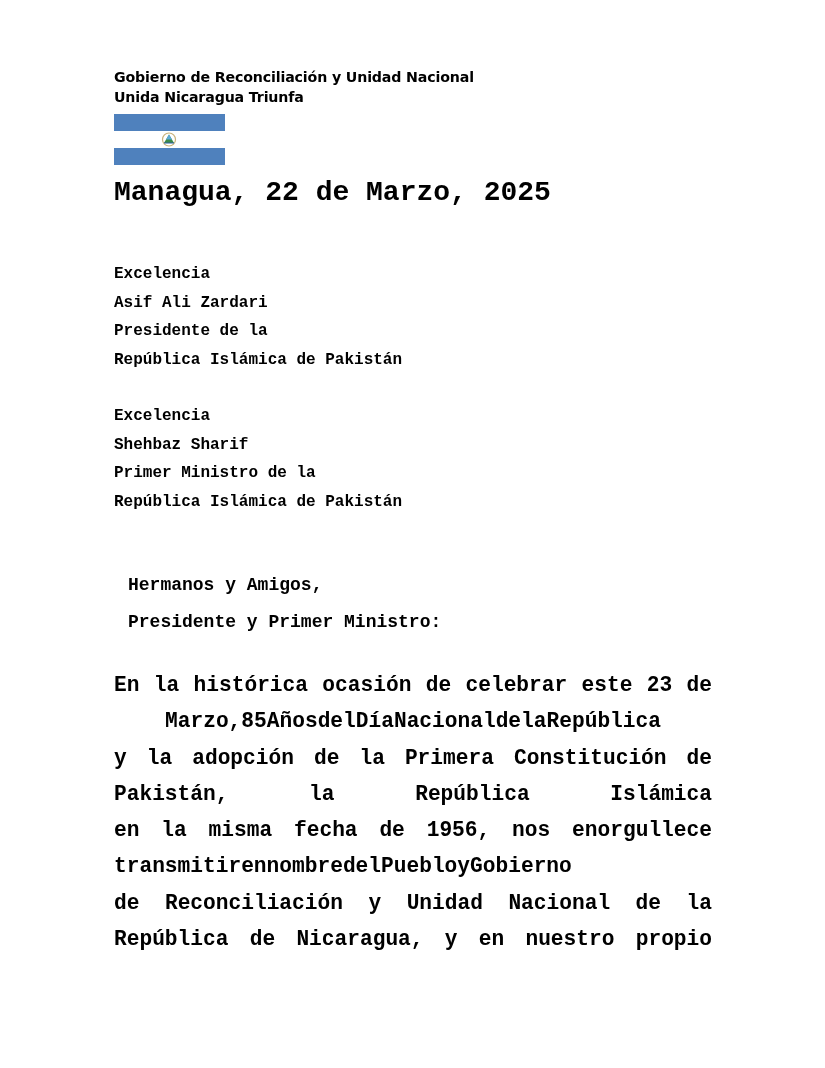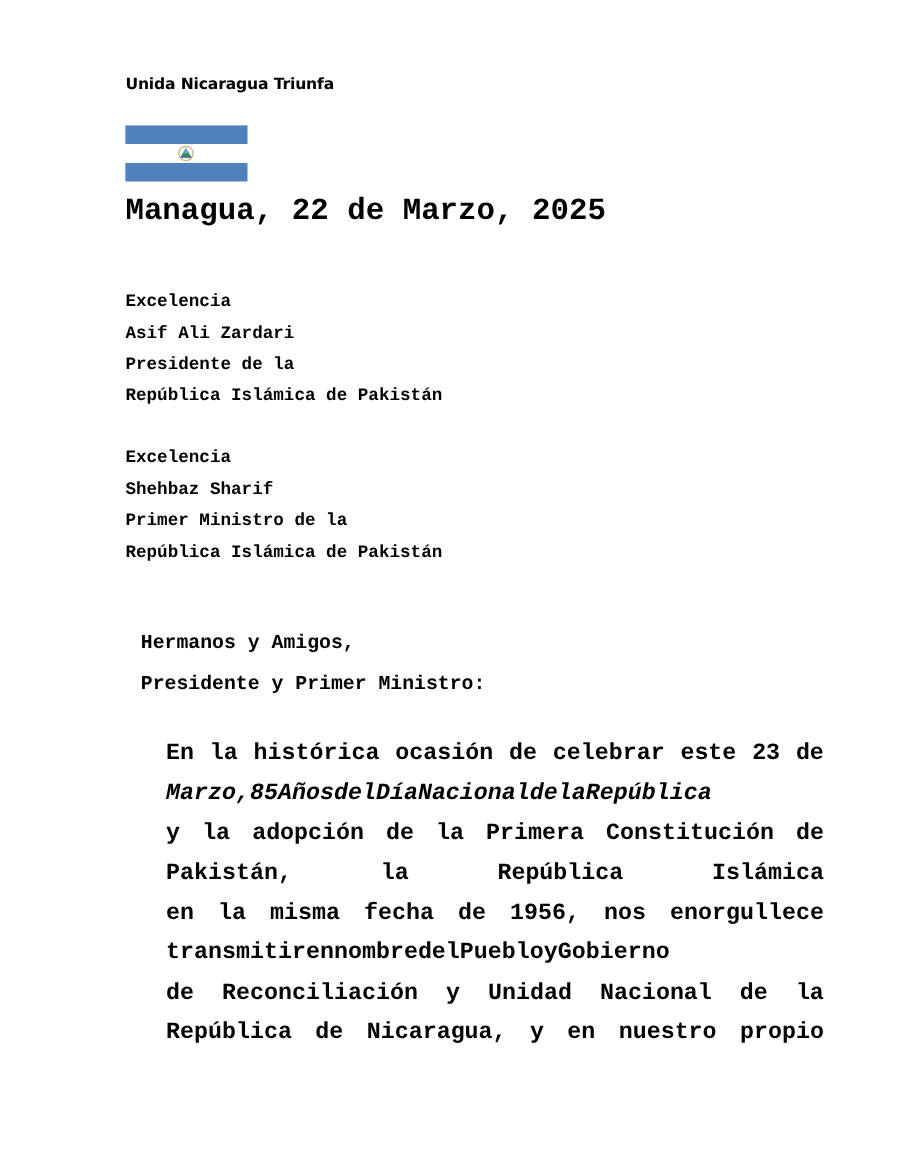--- a/index.html
+++ b/index.html
@@ -10,27 +10,28 @@
   .flag .band { height: 17px; width: 100%; }
   .flag .blue { background: #4F81BD; }
   .flag .white { background: #ffffff; position: relative; }
   .emblem { position: absolute; left: 46px; top: 1px; width: 18px; height: 15px; }
   .mono { font-family: "Liberation Mono", monospace; font-weight: bold; }
   .date { position: absolute; left: 114px; top: 179px; font-size: 28px; line-height: 28px; white-space: nowrap; }
   .addr { position: absolute; left: 114px; font-size: 16px; line-height: 28.7px; white-space: nowrap; }
   .addr1 { top: 260px; }
   .addr2 { top: 402px; }
   .salut { position: absolute; left: 128px; top: 567px; font-size: 18px; line-height: 36.5px; white-space: nowrap; }
-  .body-text { position: absolute; left: 114px; top: 667px; width: 598px; font-size: 21.2px; line-height: 36.3px; margin-left: 37px; }
+  .body-text { position: absolute; left: 114px; top: 667px; width: 598px; font-size: 21.2px; line-height: 36.3px; }
   .body-text .line { text-align: justify; text-align-last: justify; white-space: nowrap; display: block; }
 </style>
 </head>
 <body>
 
 <div class="header">
+  <div>Gobierno de Reconciliación y Unidad Nacional</div>
   <div>Unida Nicaragua Triunfa</div>
 </div>
 
 <div class="flag">
   <div class="band blue"></div>
   <div class="band white">
     <svg class="emblem" viewBox="0 0 18 15">
       <circle cx="9" cy="7.5" r="6.5" fill="none" stroke="#C9B27A" stroke-width="1.2"></circle>
       <polygon points="9,2.5 14,11 4,11" fill="#3A8A4A"></polygon>
       <polygon points="9,2.5 12,7.5 6,7.5" fill="#5DA9D8"></polygon>
@@ -66,21 +67,21 @@
       <span>En</span>
       <span>la</span>
       <span>histórica</span>
       <span>ocasión</span>
       <span>de</span>
       <span>celebrar</span>
       <span>este</span>
       <span>23</span>
       <span>de</span>
     </span>
-  <span class="line" style="display: flex; justify-content: flex-start; font-style: italic;">
+  <span class="line" style="display: flex; justify-content: center;">
       <span>Marzo,</span>
       <span>85</span>
       <span>Años</span>
       <span>del</span>
       <span>Día</span>
       <span>Nacional</span>
       <span>de</span>
       <span>la</span>
       <span>República</span>
     </span>

